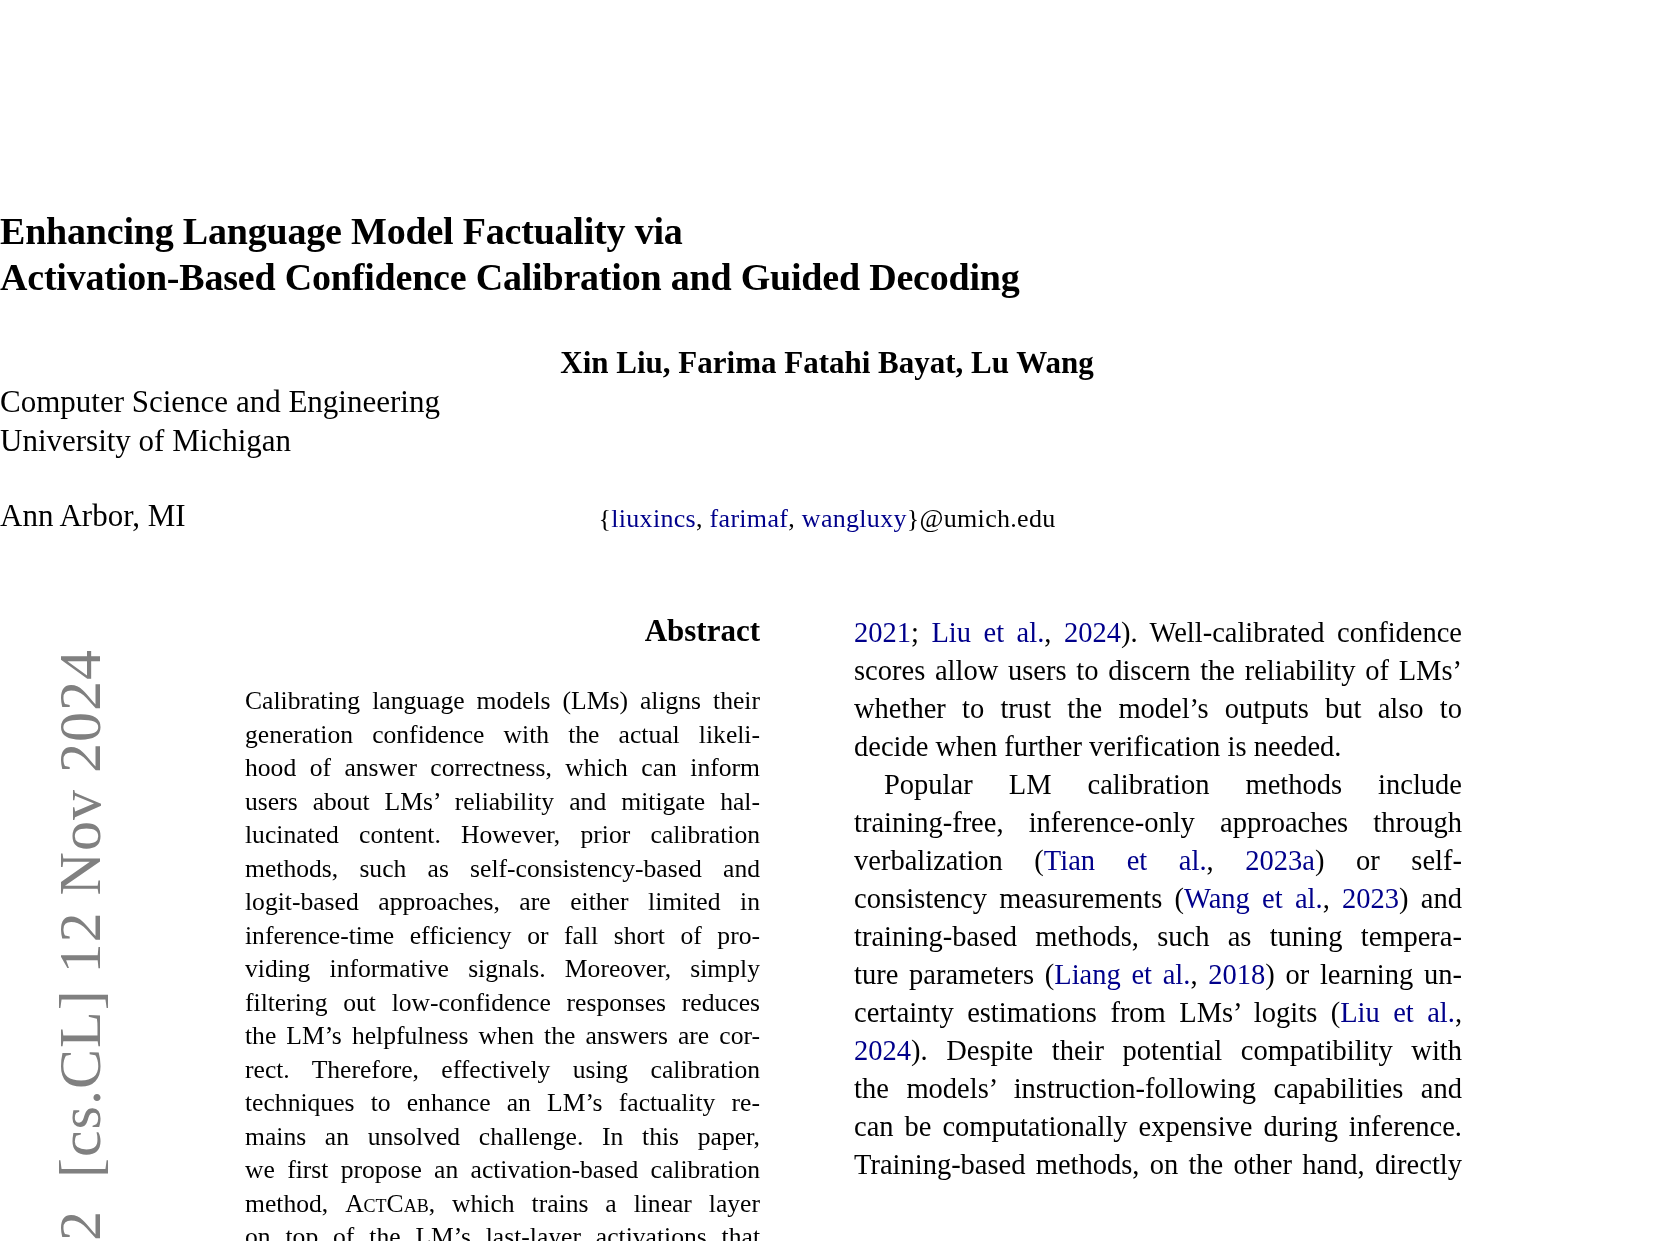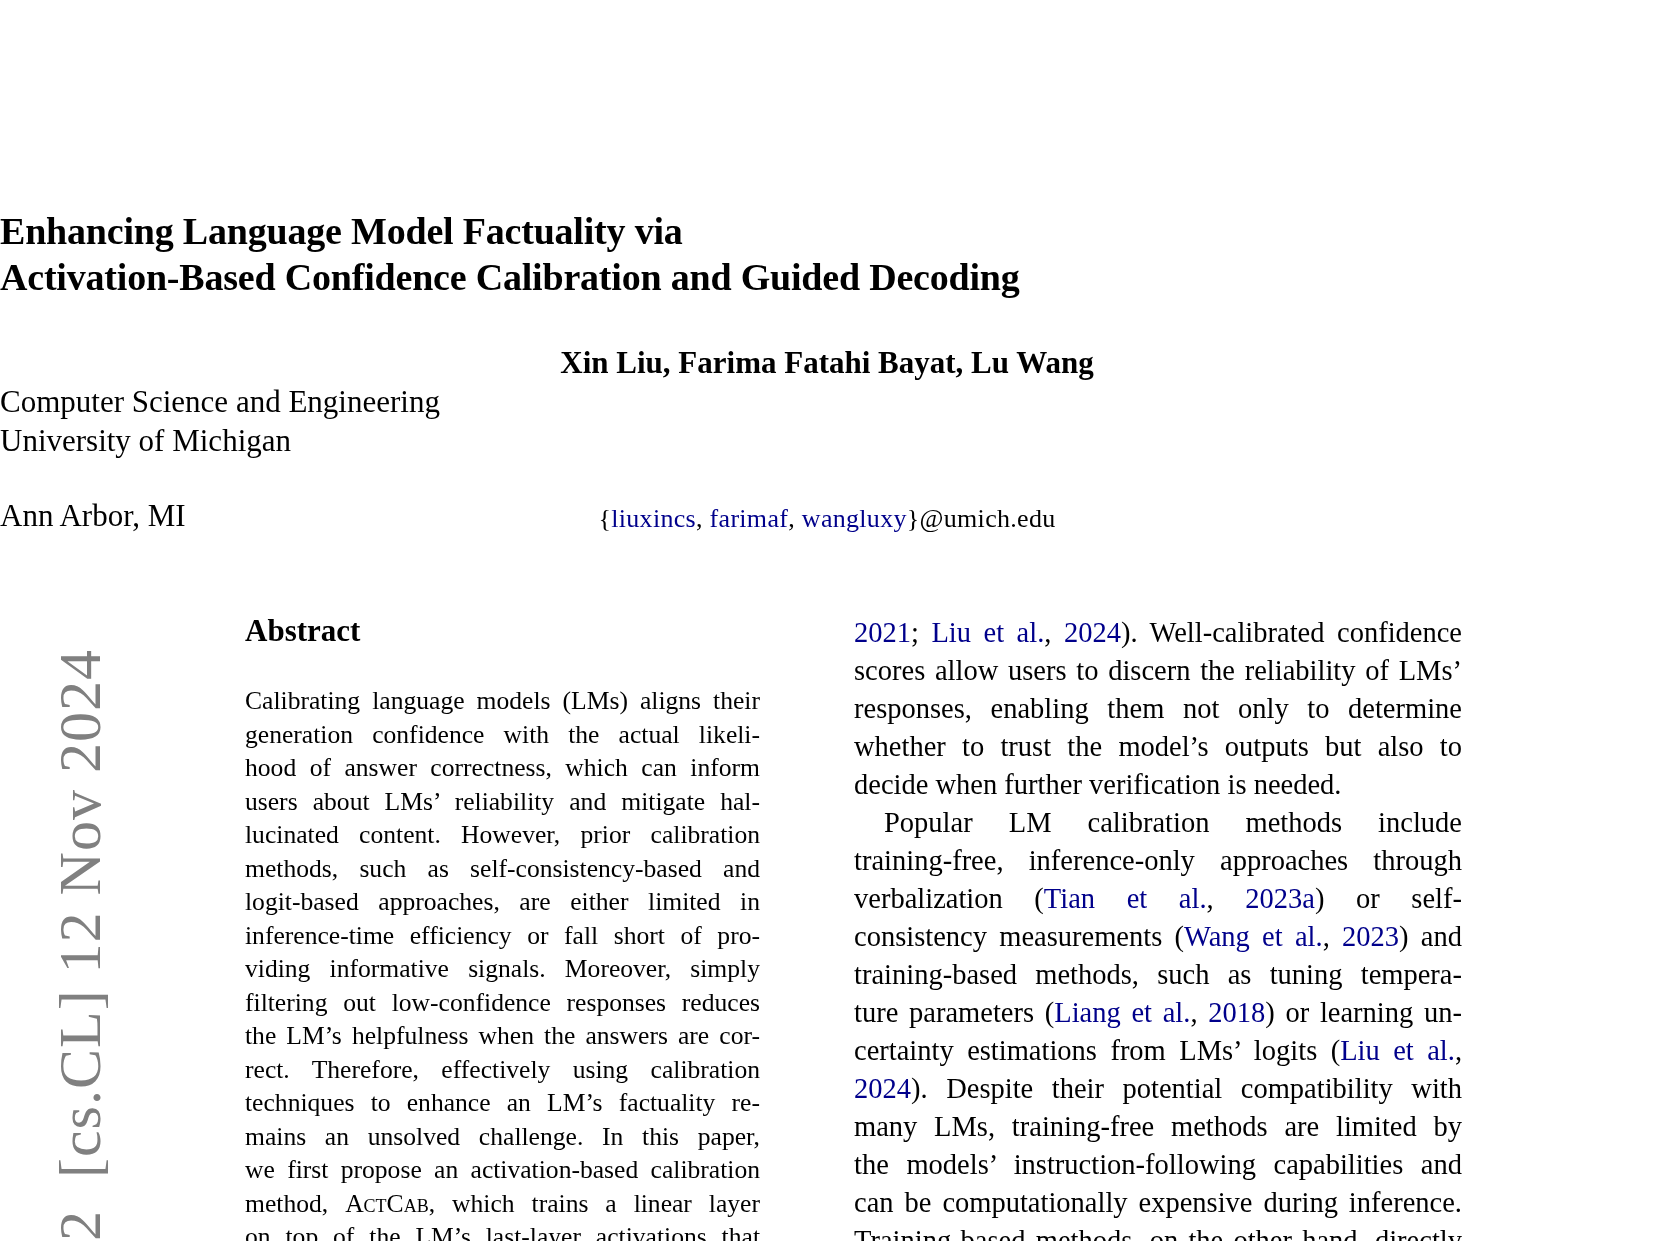--- a/index.html
+++ b/index.html
@@ -9,21 +9,21 @@
            font-weight: bold; font-size: 38px; line-height: 46px; letter-spacing: -0.2px; }
   .authors { position: absolute; left: 0; width: 1654px; top: 344px; text-align: center;
              font-weight: bold; font-size: 31px; line-height: 38px; }
   .affil { position: absolute; left: 0; width: 1654px; text-align: left;
            font-size: 31px; line-height: 38px; }
   .affil.l1 { top: 383px; } .affil.l2 { top: 422px; } .affil.l3 { top: 461px; margin-top: 36px; }
   .email { position: absolute; left: 0; width: 1654px; top: 502px; text-align: center;
            font-family: Liberation Serif, serif; font-size: 26px;
            line-height: 34px; letter-spacing: 0.3px; }
   .link { color: #00008b; }
-  .abstract-heading { position: absolute; left: 245px; width: 515px; top: 612px; text-align: left;
+  .abstract-heading { position: absolute; left: 245px; width: 515px; top: 612px; text-align: right;
                       font-weight: bold; font-size: 31px; line-height: 38px; }
   .col { position: absolute; }
   .col .ln { display: block; text-align: justify; text-align-last: justify; white-space: nowrap;
              overflow: visible; }
   .col .ln.last { text-align-last: left; }
   .col .ln.indent { padding-left: 30px; }
   .abs { left: 245px; width: 515px; top: 684px; font-size: 25.6px; line-height: 33.5px; }
   .body { left: 854px; width: 608px; top: 614px; font-size: 28.5px; line-height: 38px; }
   .arxiv { position: absolute; left: 50px; top: 1241px; transform-origin: 0 0; transform: rotate(-90deg);
            font-size: 60px; line-height: 60px; color: #808080; white-space: nowrap; letter-spacing: 1px; }
@@ -68,28 +68,26 @@
   <span class="ln">techniques to enhance an LM’s factuality re-</span>
   <span class="ln">mains an unsolved challenge. In this paper,</span>
   <span class="ln">we first propose an activation-based calibration</span>
   <span class="ln"><span>method, </span><span class="sc">ActCab</span><span>, which trains a linear layer</span></span>
   <span class="ln">on top of the LM’s last-layer activations that</span>
 </div>
 
 <div class="col body" id="intro-col">
     <span class="ln"><span class="link">2021</span><span>; </span><span class="link">Liu et al.</span><span>, </span><span class="link">2024</span><span>). Well-calibrated confidence</span></span>
     <span class="ln"><span>scores allow users to discern the reliability of LMs’</span></span>
-    <span class="ln"><span>responses, enabling them not only to determine</span></span>
     <span class="ln"><span>whether to trust the model’s outputs but also to</span></span>
     <span class="ln last"><span>decide when further verification is needed.</span></span>
     <span class="ln indent"><span>Popular LM calibration methods include</span></span>
     <span class="ln"><span>training-free, inference-only approaches through</span></span>
     <span class="ln"><span>verbalization (</span><span class="link">Tian et al.</span><span>, </span><span class="link">2023a</span><span>) or self-</span></span>
     <span class="ln"><span>consistency measurements (</span><span class="link">Wang et al.</span><span>, </span><span class="link">2023</span><span>) and</span></span>
     <span class="ln"><span>training-based methods, such as tuning tempera-</span></span>
     <span class="ln"><span>ture parameters (</span><span class="link">Liang et al.</span><span>, </span><span class="link">2018</span><span>) or learning un-</span></span>
     <span class="ln"><span>certainty estimations from LMs’ logits (</span><span class="link">Liu et al.</span><span>,</span></span>
     <span class="ln"><span class="link">2024</span><span>). Despite their potential compatibility with</span></span>
-    <span class="ln"><span>many LMs, training-free methods are limited by</span></span>
     <span class="ln"><span>the models’ instruction-following capabilities and</span></span>
     <span class="ln"><span>can be computationally expensive during inference.</span></span>
     <span class="ln"><span>Training-based methods, on the other hand, directly</span></span>
   </div>
 
 </body></html>

